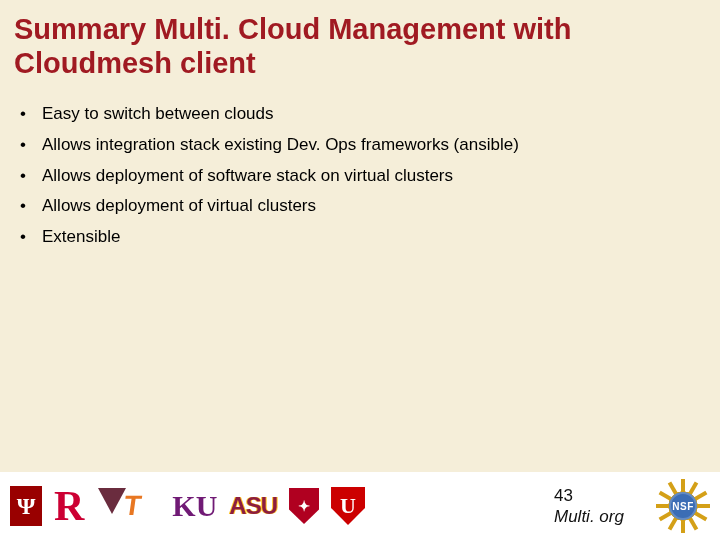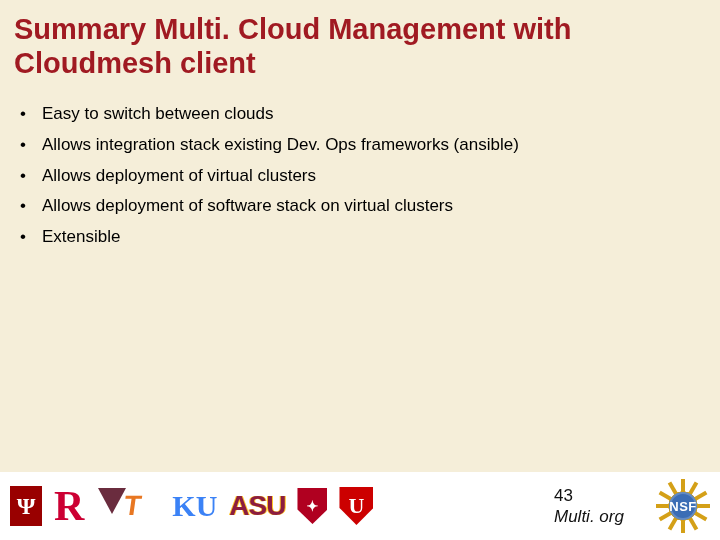--- a/index.html
+++ b/index.html
@@ -71,24 +71,24 @@
     position:absolute; left:2px; top:2px;
     border-left:14px solid transparent;
     border-right:14px solid transparent;
     border-top:26px solid #6a2c3e;
   }
   .vt .t {
     position:absolute; left:28px; top:4px; color:#e87722; font-weight:800; font-size:28px;
     font-family: Arial, sans-serif; transform: skewX(-8deg);
   }
   .ku {
-    color:#3b82f6; font-family:"Times New Roman",serif; font-weight:700; font-size:30px;
+    color:#701a75; font-family:"Times New Roman",serif; font-weight:700; font-size:30px;
   }
   .asu {
-    font-family: Arial, sans-serif; font-weight:900; font-size:28px;
+    font-family: Arial, sans-serif; font-weight:900; font-size:24px;
     color:#8c1d40; letter-spacing:-1px;
     text-shadow: 1px 0 0 #ffc627, -1px 0 0 #ffc627;
   }
   .shield {
     width:30px; height:36px;
     background:#b00020;
     clip-path: polygon(0 0,100% 0,100% 60%,50% 100%,0 60%);
     display:flex; align-items:center; justify-content:center;
     color:#fff; font-size:14px; font-weight:700;
   }
@@ -120,35 +120,35 @@
     width:4px; height:27px; background:#d4a017;
     transform-origin: 50% 0;
   }
   .nsf .globe {
     position:absolute; left:50%; top:50%;
     width:28px; height:28px; margin:-14px 0 0 -14px;
     border-radius:50%;
     background: radial-gradient(circle at 35% 35%, #3b6db5 0 100%);
     box-shadow: inset 0 0 0 2px #fff3;
     display:flex; align-items:center; justify-content:center;
-    color:#fff; font-size:13px; font-weight:700; letter-spacing:0.5px;
+    color:#fff; font-size:10px; font-weight:700; letter-spacing:0.5px;
   }
 </style>
 </head>
 <body>
 
 <div class="slide">
 
   <h1 class="title">Summary Multi. Cloud Management with Cloudmesh client</h1>
 
   <ul class="bullets">
     <li>Easy to switch between clouds</li>
     <li>Allows integration stack existing Dev. Ops frameworks (ansible)</li>
+    <li>Allows deployment of software stack on virtual clusters</li>
     <li>Allows deployment of virtual clusters</li>
-    <li>Allows deployment of software stack on virtual clusters</li>
     <li>Extensible</li>
   </ul>
 
   <div class="footer">
 
     <span class="logo">
       <span class="iu">Ψ</span>
     </span>
 
     <span class="logo rutgers">R</span>

